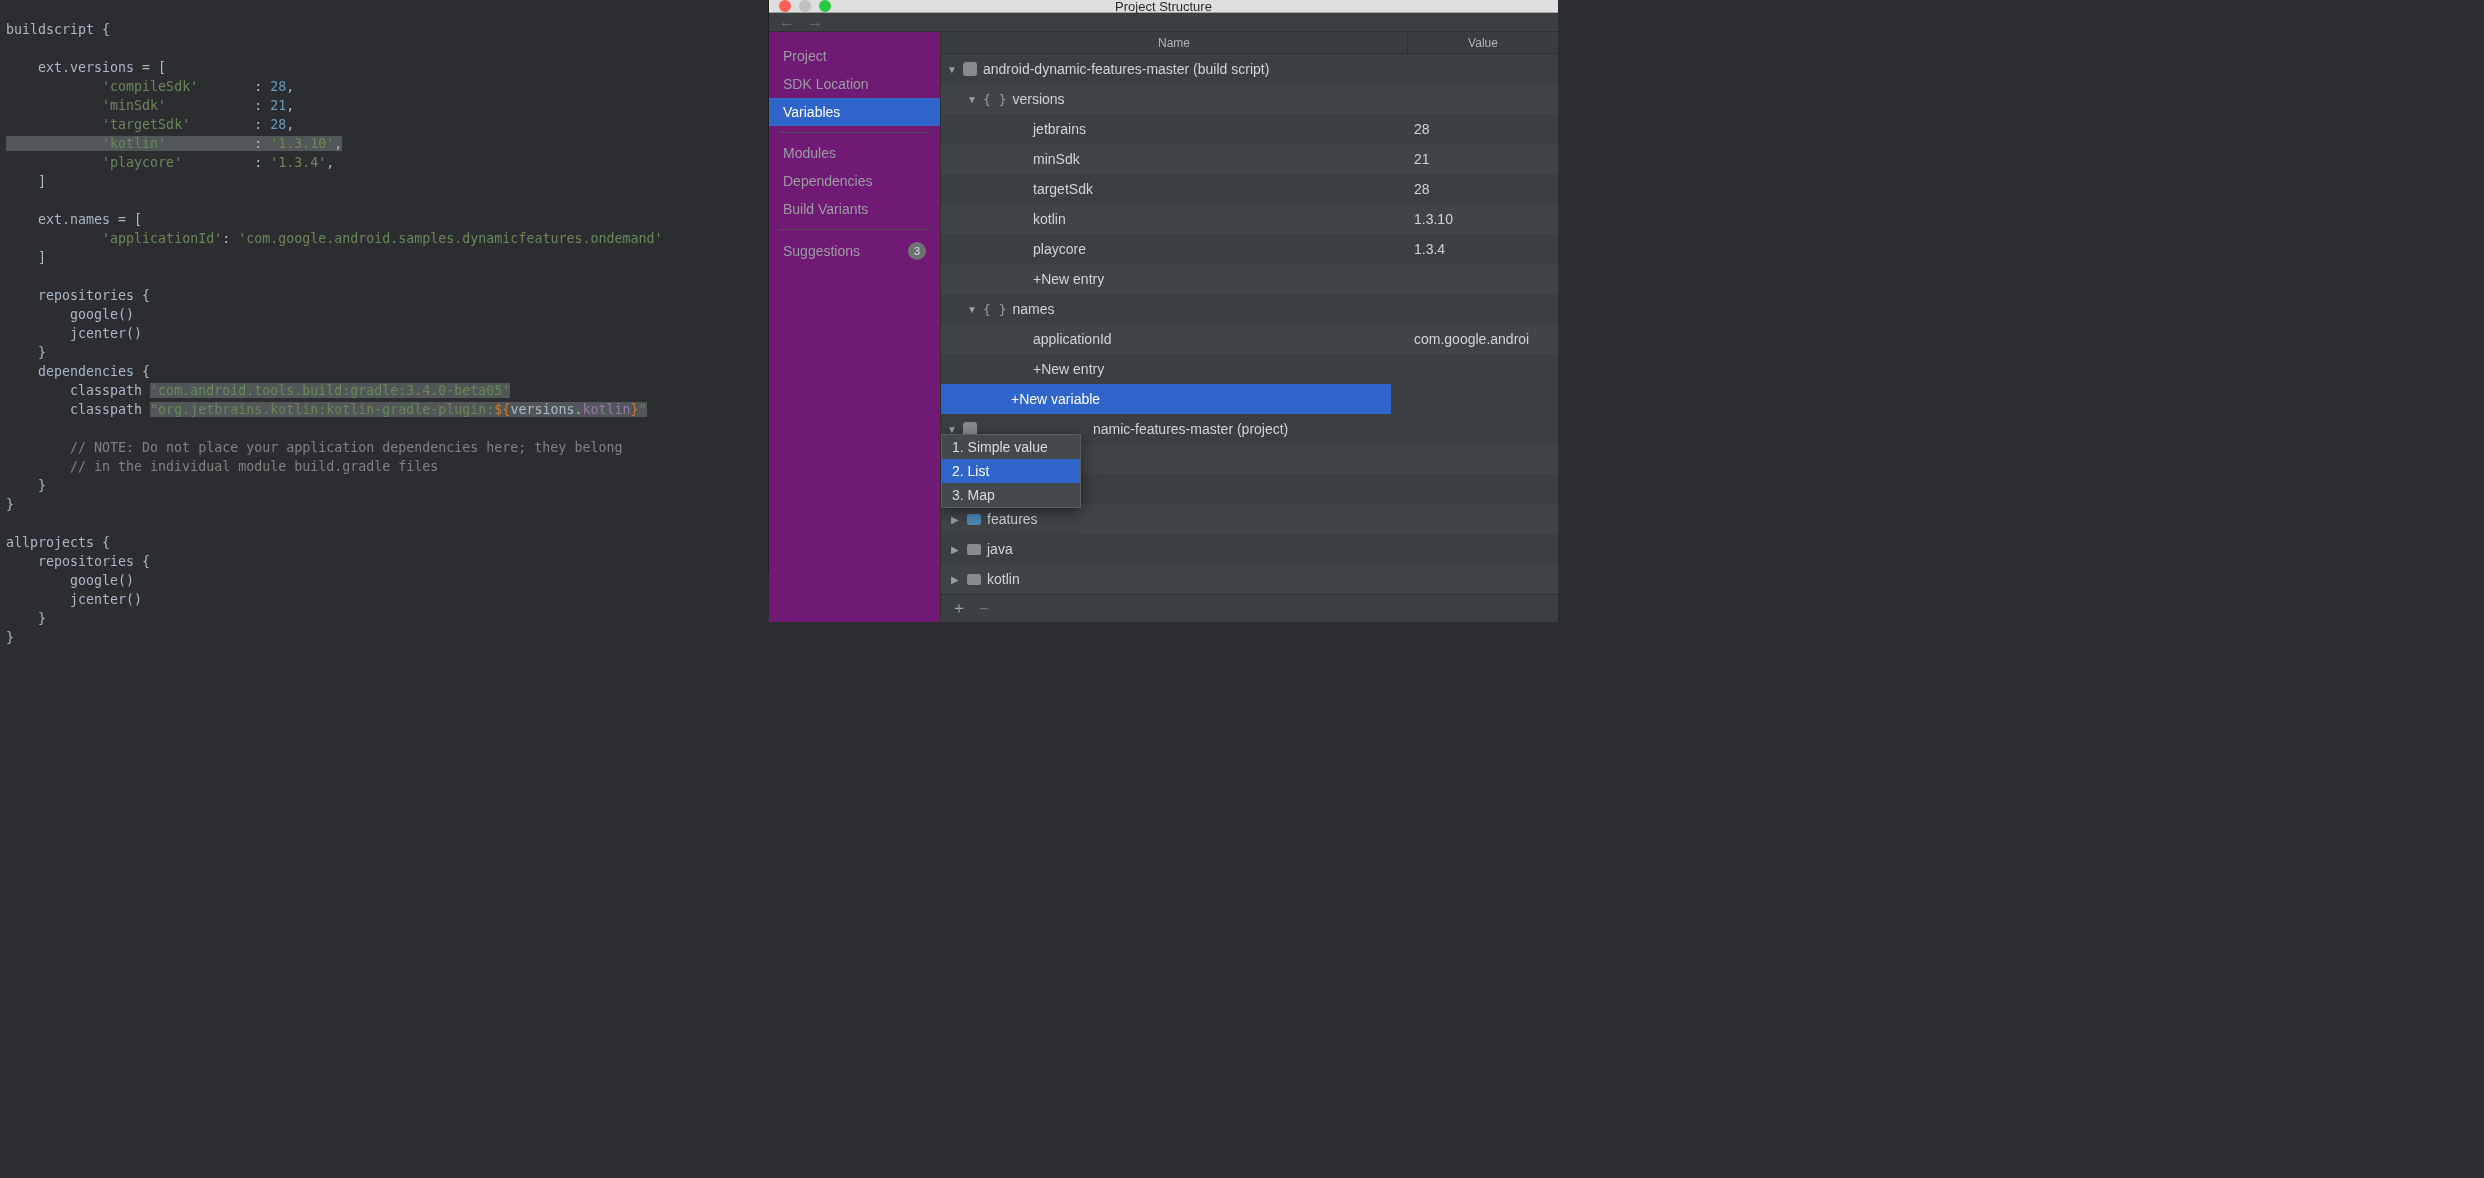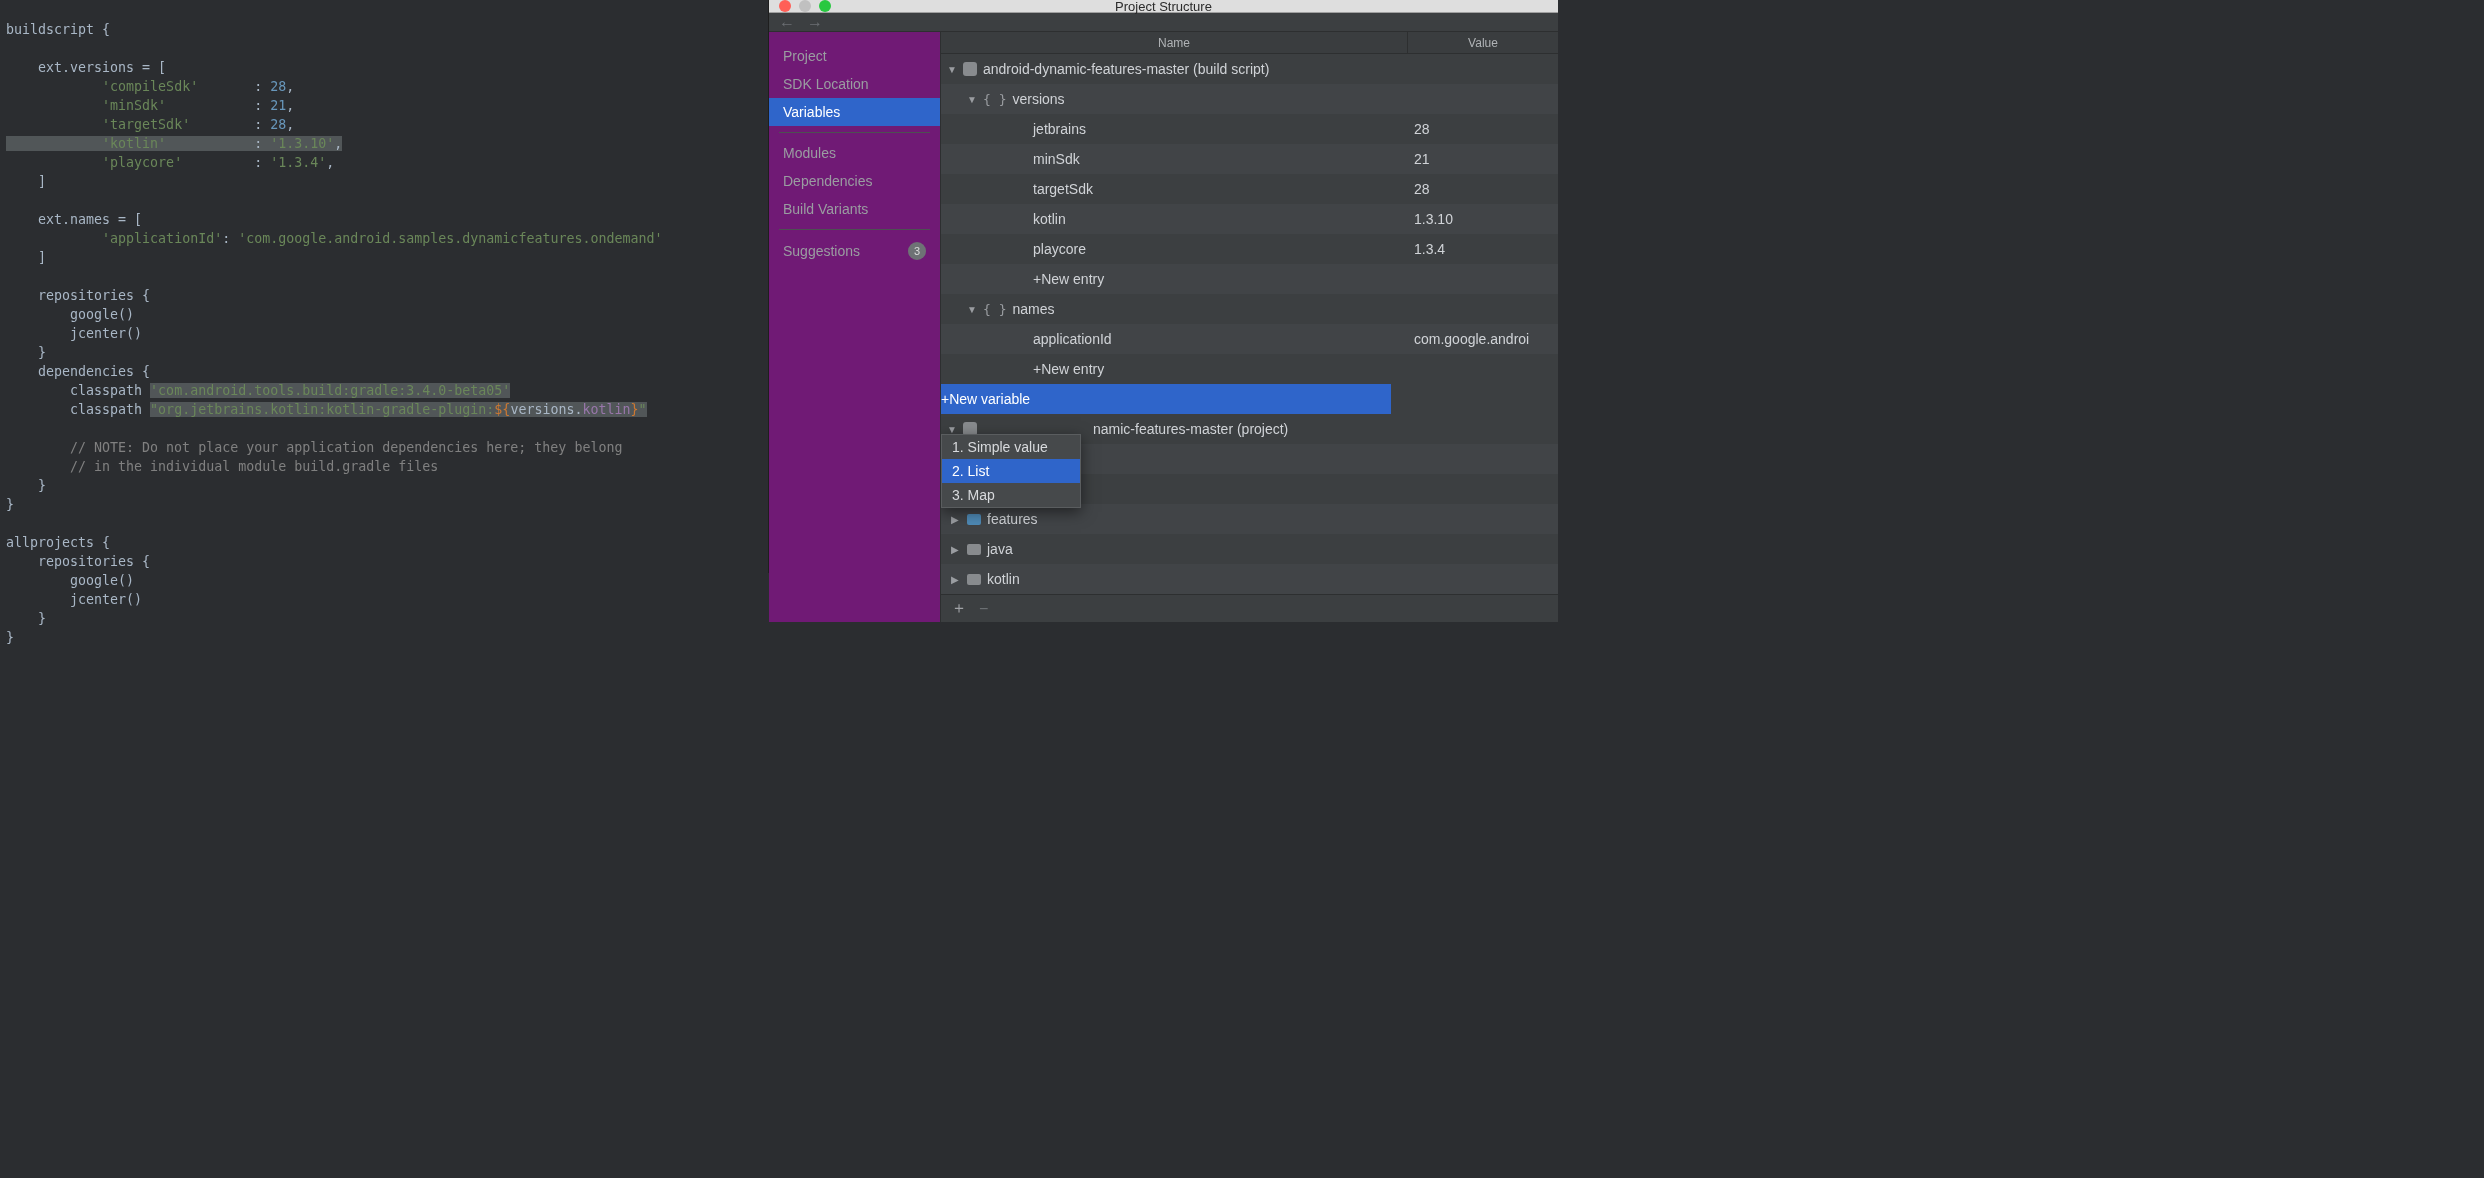--- a/index.html
+++ b/index.html
@@ -408,21 +408,21 @@
             </div>
             <div class="vl">com.google.androi</div>
           </div>
         <div class="row">
             <div class="nm" style="padding-left:92px">
               <span>+New entry</span>
             </div>
             <div class="vl"></div>
           </div>
         <div class="row sel" style="width:450px">
-            <div class="nm" style="">
+            <div class="nm" style="padding-left:70px">
               <span>+New variable</span>
             </div>
           </div>
         <div class="row">
             <div class="nm" style="padding-left:6px">
               <span class="tw">▼</span>
               <span class="ico-elephant"></span>
               <span style="margin-left:110px">namic-features-master (project)</span>
             </div>
             <div class="vl"></div>

